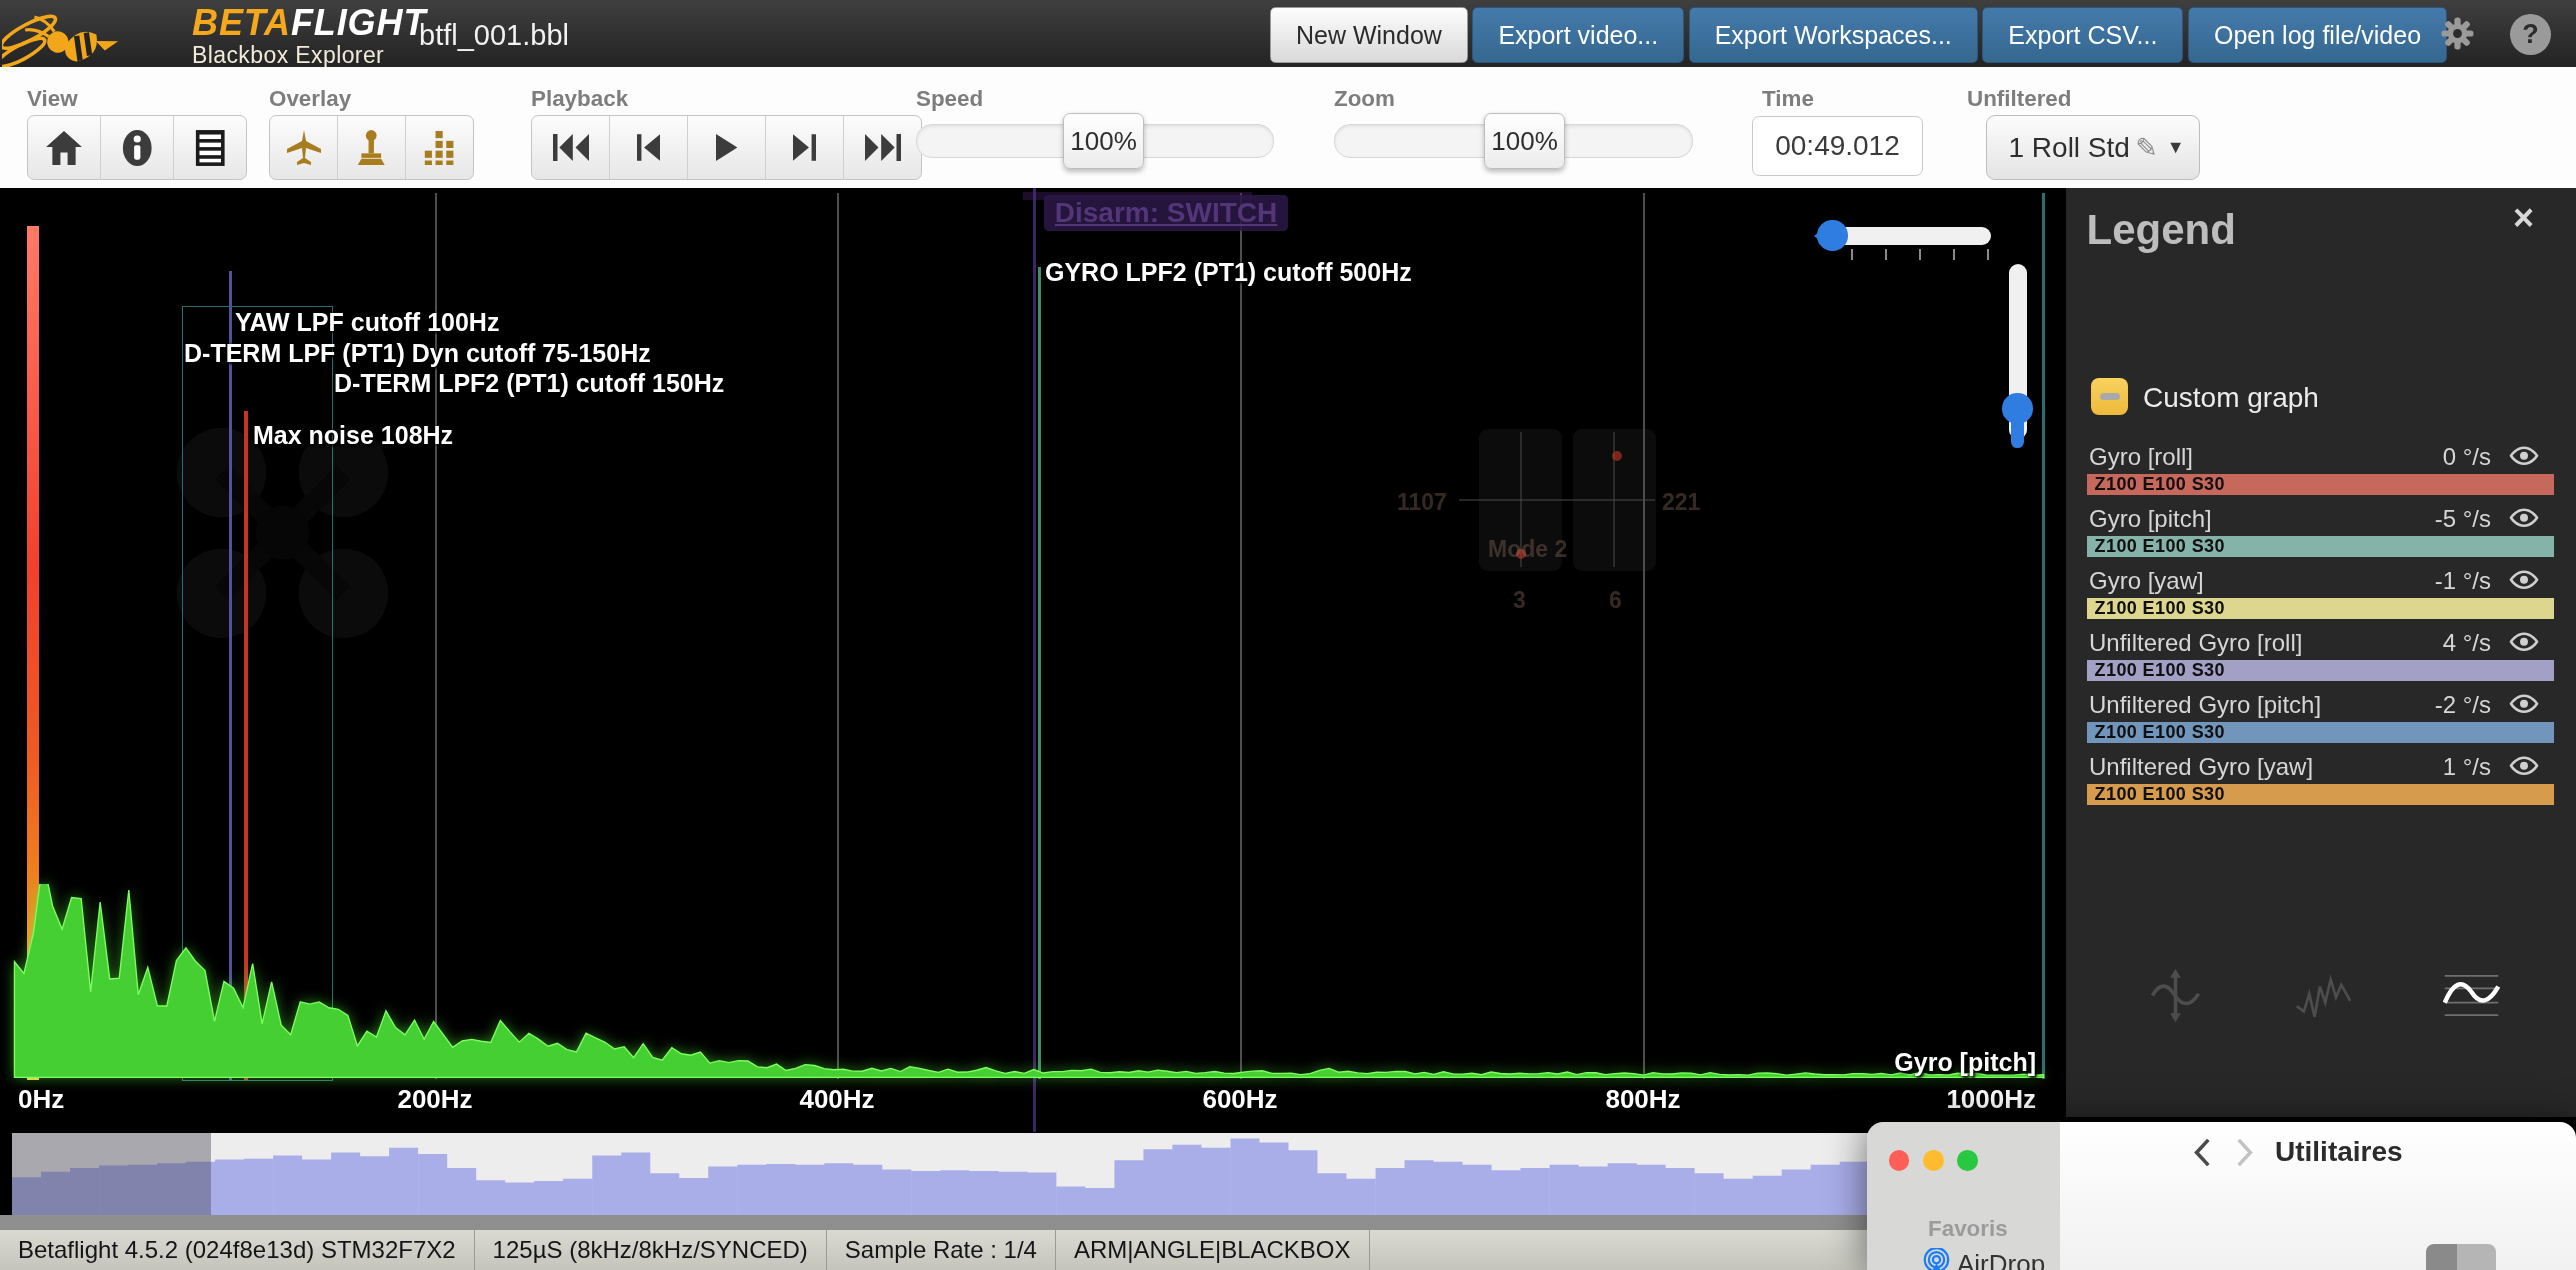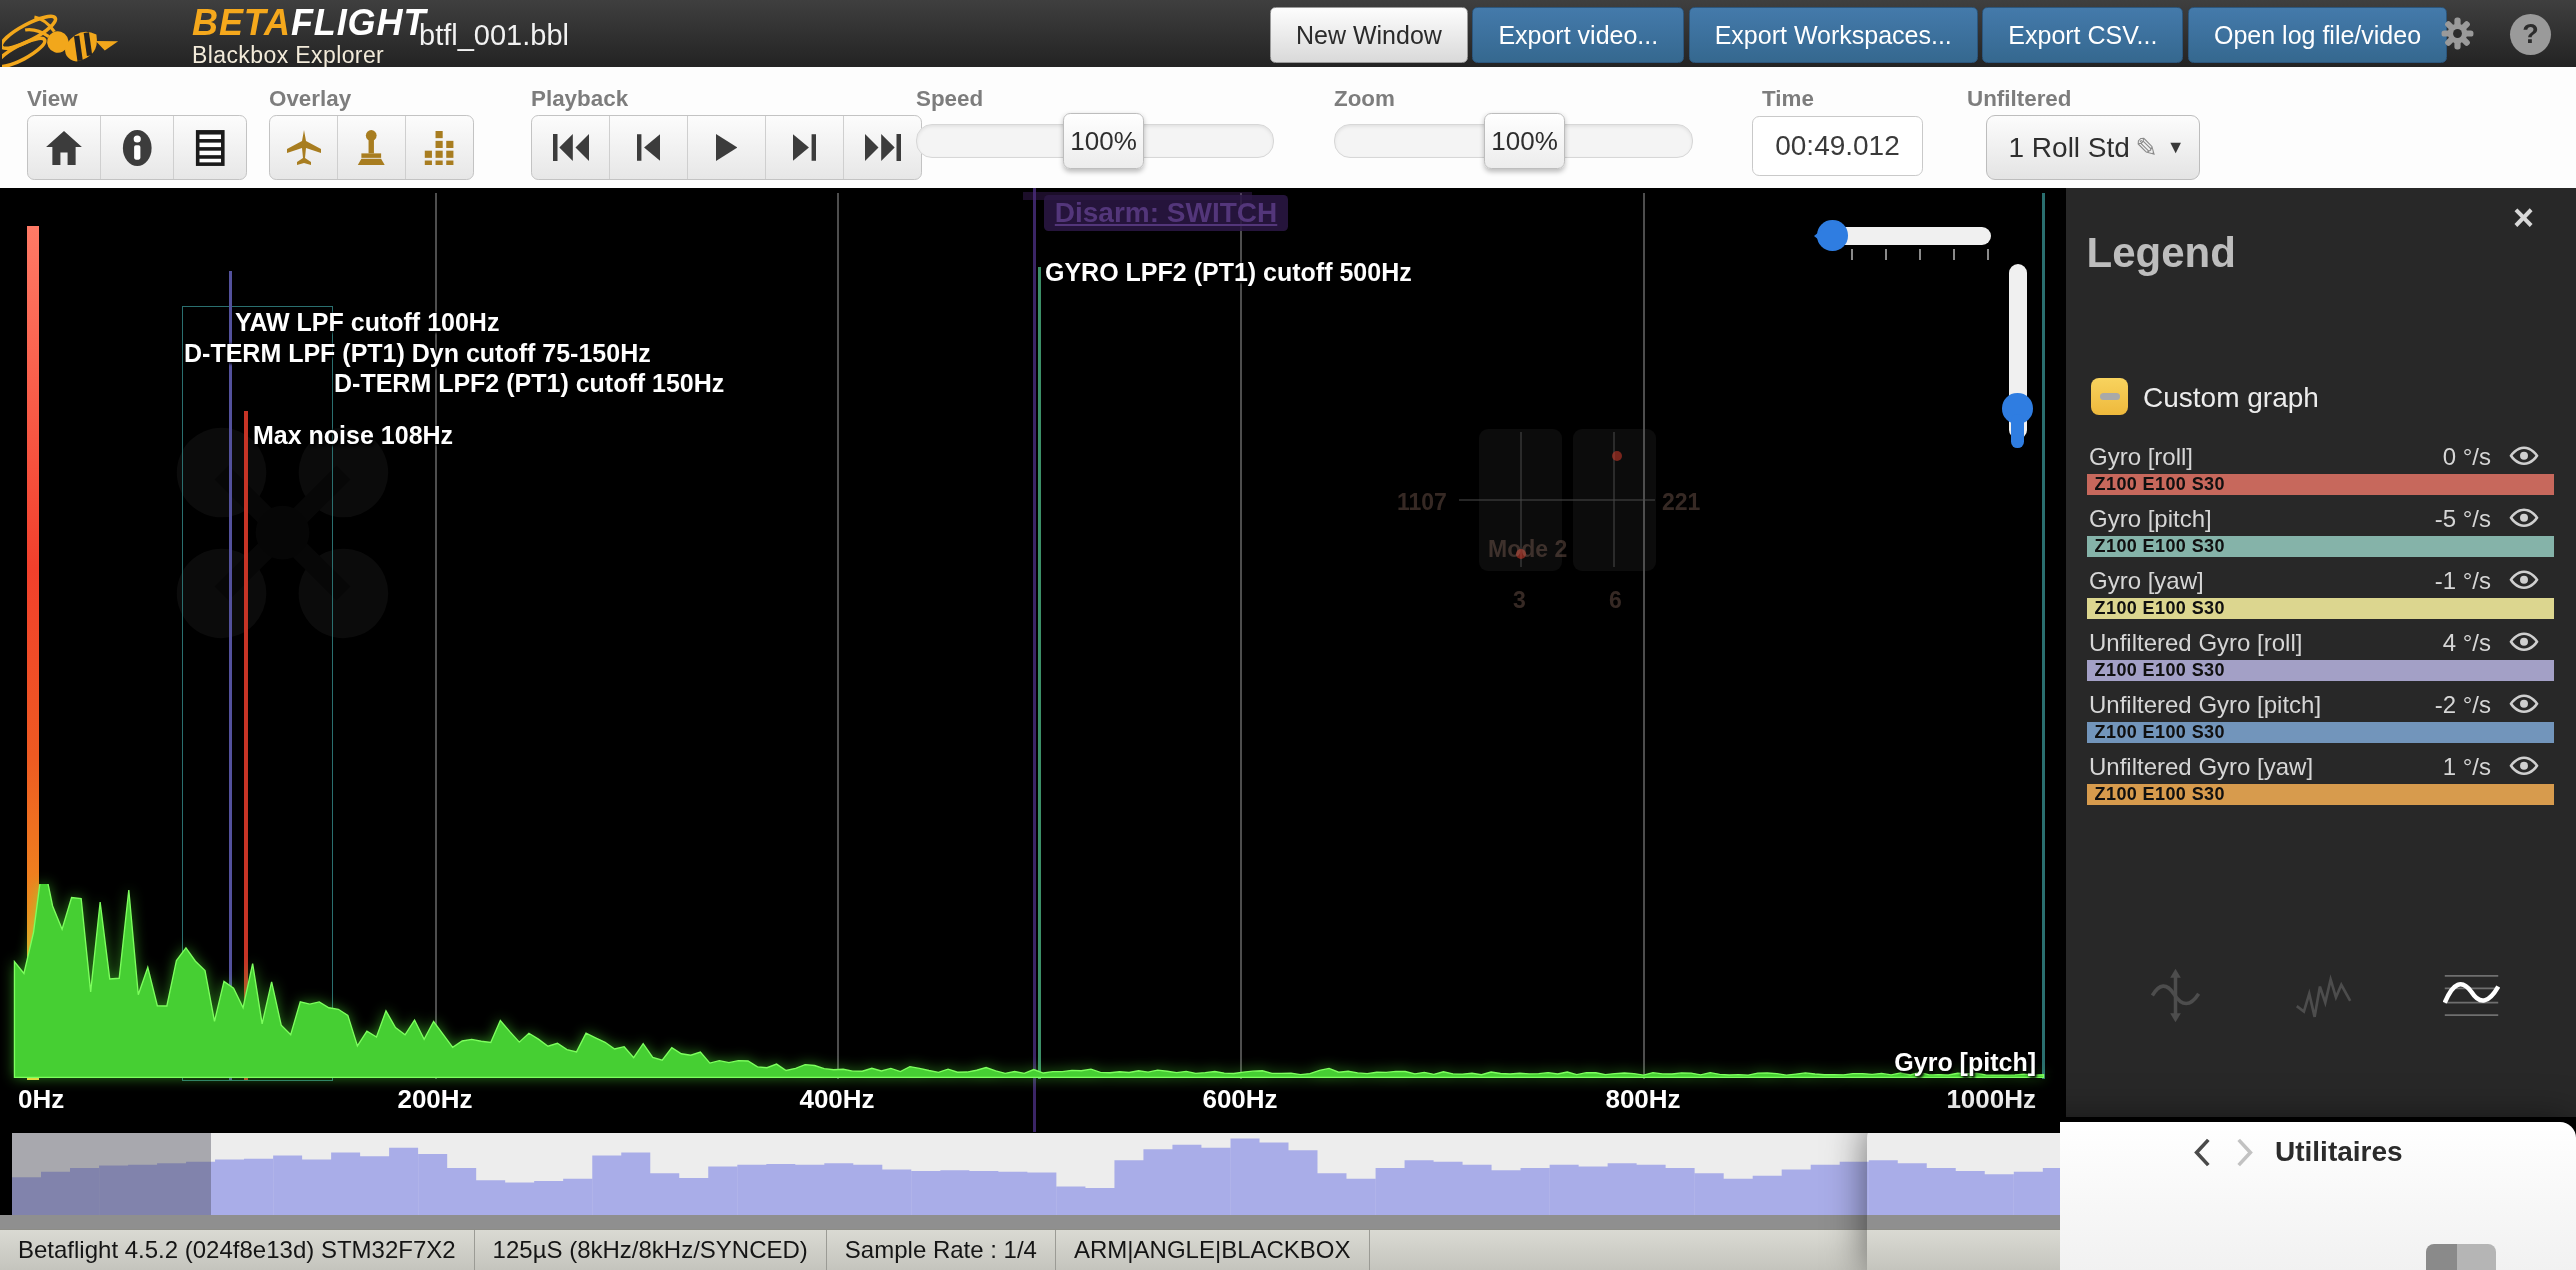--- a/index.html
+++ b/index.html
@@ -45,21 +45,21 @@
   #main{position:absolute;left:0;top:188px;width:2576px;height:944px;background:#000;}
   .gridline{position:absolute;top:5.4px;height:886px;width:1.8px;background:#4e4e4e;}
   .vline{position:absolute;}
   .anno{position:absolute;color:#fff;font-size:25px;font-weight:700;white-space:nowrap;
      text-shadow:1.8px 1.8px 2.7px #000,0 0 3.6px #000;}
   .tick{position:absolute;top:896px;color:#fff;font-size:26px;font-weight:700;text-shadow:1.8px 1.8px 2.7px #000;}
   .faint{position:absolute;color:rgba(165,125,110,.33);font-size:23px;font-weight:700;white-space:nowrap;}
 
   
   #legend{position:absolute;left:2066px;top:0px;width:510px;height:929px;background:#282828;}
-  .legend-title{position:absolute;left:20.6px;top:41px;font-size:42px;font-weight:700;color:#bdbdbd;}
+  .legend-title{position:absolute;left:20.6px;top:18px;font-size:42px;font-weight:700;color:#bdbdbd;}
   .legend-close{position:absolute;left:447px;top:9px;font-size:36px;font-weight:700;color:#d8d8d8;}
   .range-select{position:absolute;left:20.6px;top:101px;width:451px;height:57px;background:#fff;border-radius:8px;
      display:flex;align-items:center;font-size:27px;color:#444;}
   .cg-icon{position:absolute;left:25px;top:190px;width:37px;height:37px;border-radius:8px;
      background:linear-gradient(#f8d35e,#eeb93c);display:flex;align-items:center;justify-content:center;}
   .cg-dash{width:20px;height:7.2px;border-radius:3.6px;background:#a9a9a9;}
   .cg-label{position:absolute;left:77px;top:194px;font-size:28px;color:#ececec;}
   #legend-items{position:absolute;left:0;top:255px;width:510px;}
   .litem{position:relative;height:62px;}
   .lname{position:absolute;left:23px;top:0;font-size:24px;color:#d6d6d6;}
@@ -447,20 +447,35 @@
   <div id="belowseek"></div>
 
   <div id="statusbar">
       <div class="seg">Betaflight 4.5.2 (024f8e13d) STM32F7X2</div>
       <div class="seg">125µS (8kHz/8kHz/SYNCED)</div>
       <div class="seg">Sample Rate : 1/4</div>
       <div class="seg">ARM|ANGLE|BLACKBOX</div>
     </div>
 
   <div id="finder">
+    <div id="finder-side">
+      <div class="tlight" style="left:21.5px;background:#ff5f57;"></div>
+      <div class="tlight" style="left:56px;background:#febc2e;"></div>
+      <div class="tlight" style="left:90px;background:#28c840;"></div>
+      <div class="finder-fav">Favoris</div>
+      <svg class="abs" style="left:56px;top:126px;" width="27" height="27" viewBox="0 0 30 30">
+        <g fill="none" stroke="#1b7ef2" stroke-width="2.5">
+            <circle cx="15" cy="13" r="4"></circle>
+            <circle cx="15" cy="13" r="8.5"></circle>
+            <circle cx="15" cy="13" r="13"></circle>
+          </g>
+        <polygon points="15,17 8,29 22,29" fill="#1b7ef2"></polygon>
+      </svg>
+      <div class="finder-item">AirDrop</div>
+    </div>
     <div id="finder-main">
       <svg class="chev" style="left:133px;" width="18" height="29" viewBox="0 0 20 32">
           <polyline points="17,2 4,16 17,30" stroke="#4a4a4a" stroke-width="4" fill="none"></polyline>
         </svg>
       <svg class="chev" style="left:176px;" width="18" height="29" viewBox="0 0 20 32">
           <polyline points="3,2 16,16 3,30" stroke="#c2c2c2" stroke-width="4" fill="none"></polyline>
         </svg>
       <div class="finder-title">Utilitaires</div>
       <div class="abs" style="left:366px;top:122px;width:70px;height:27px;border-radius:8px 8px 0 0;background:linear-gradient(90deg,#8a8a8a 45%,#b5b5b5 45%);"></div>
 

